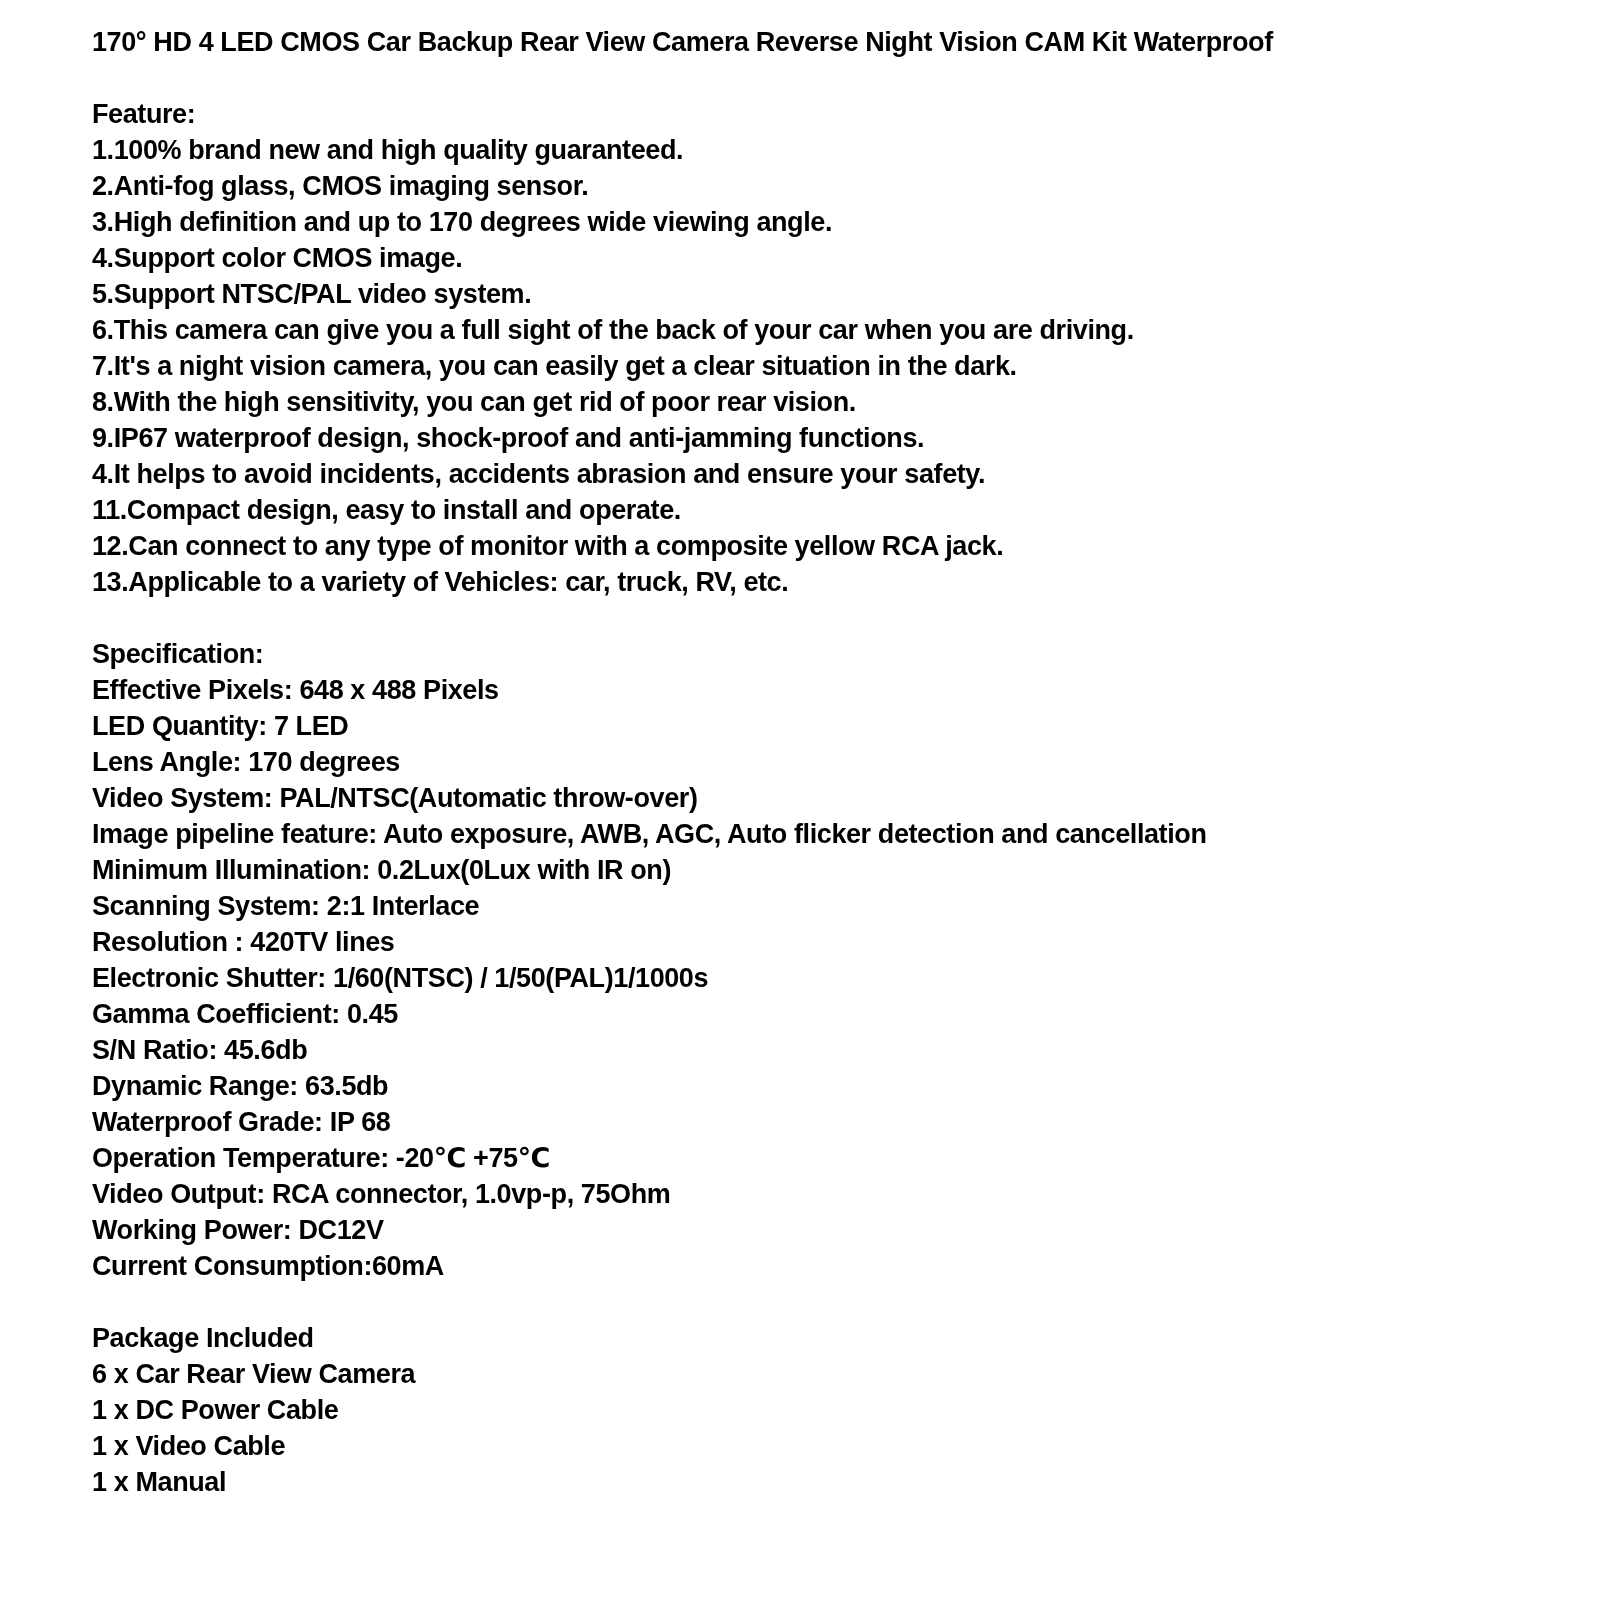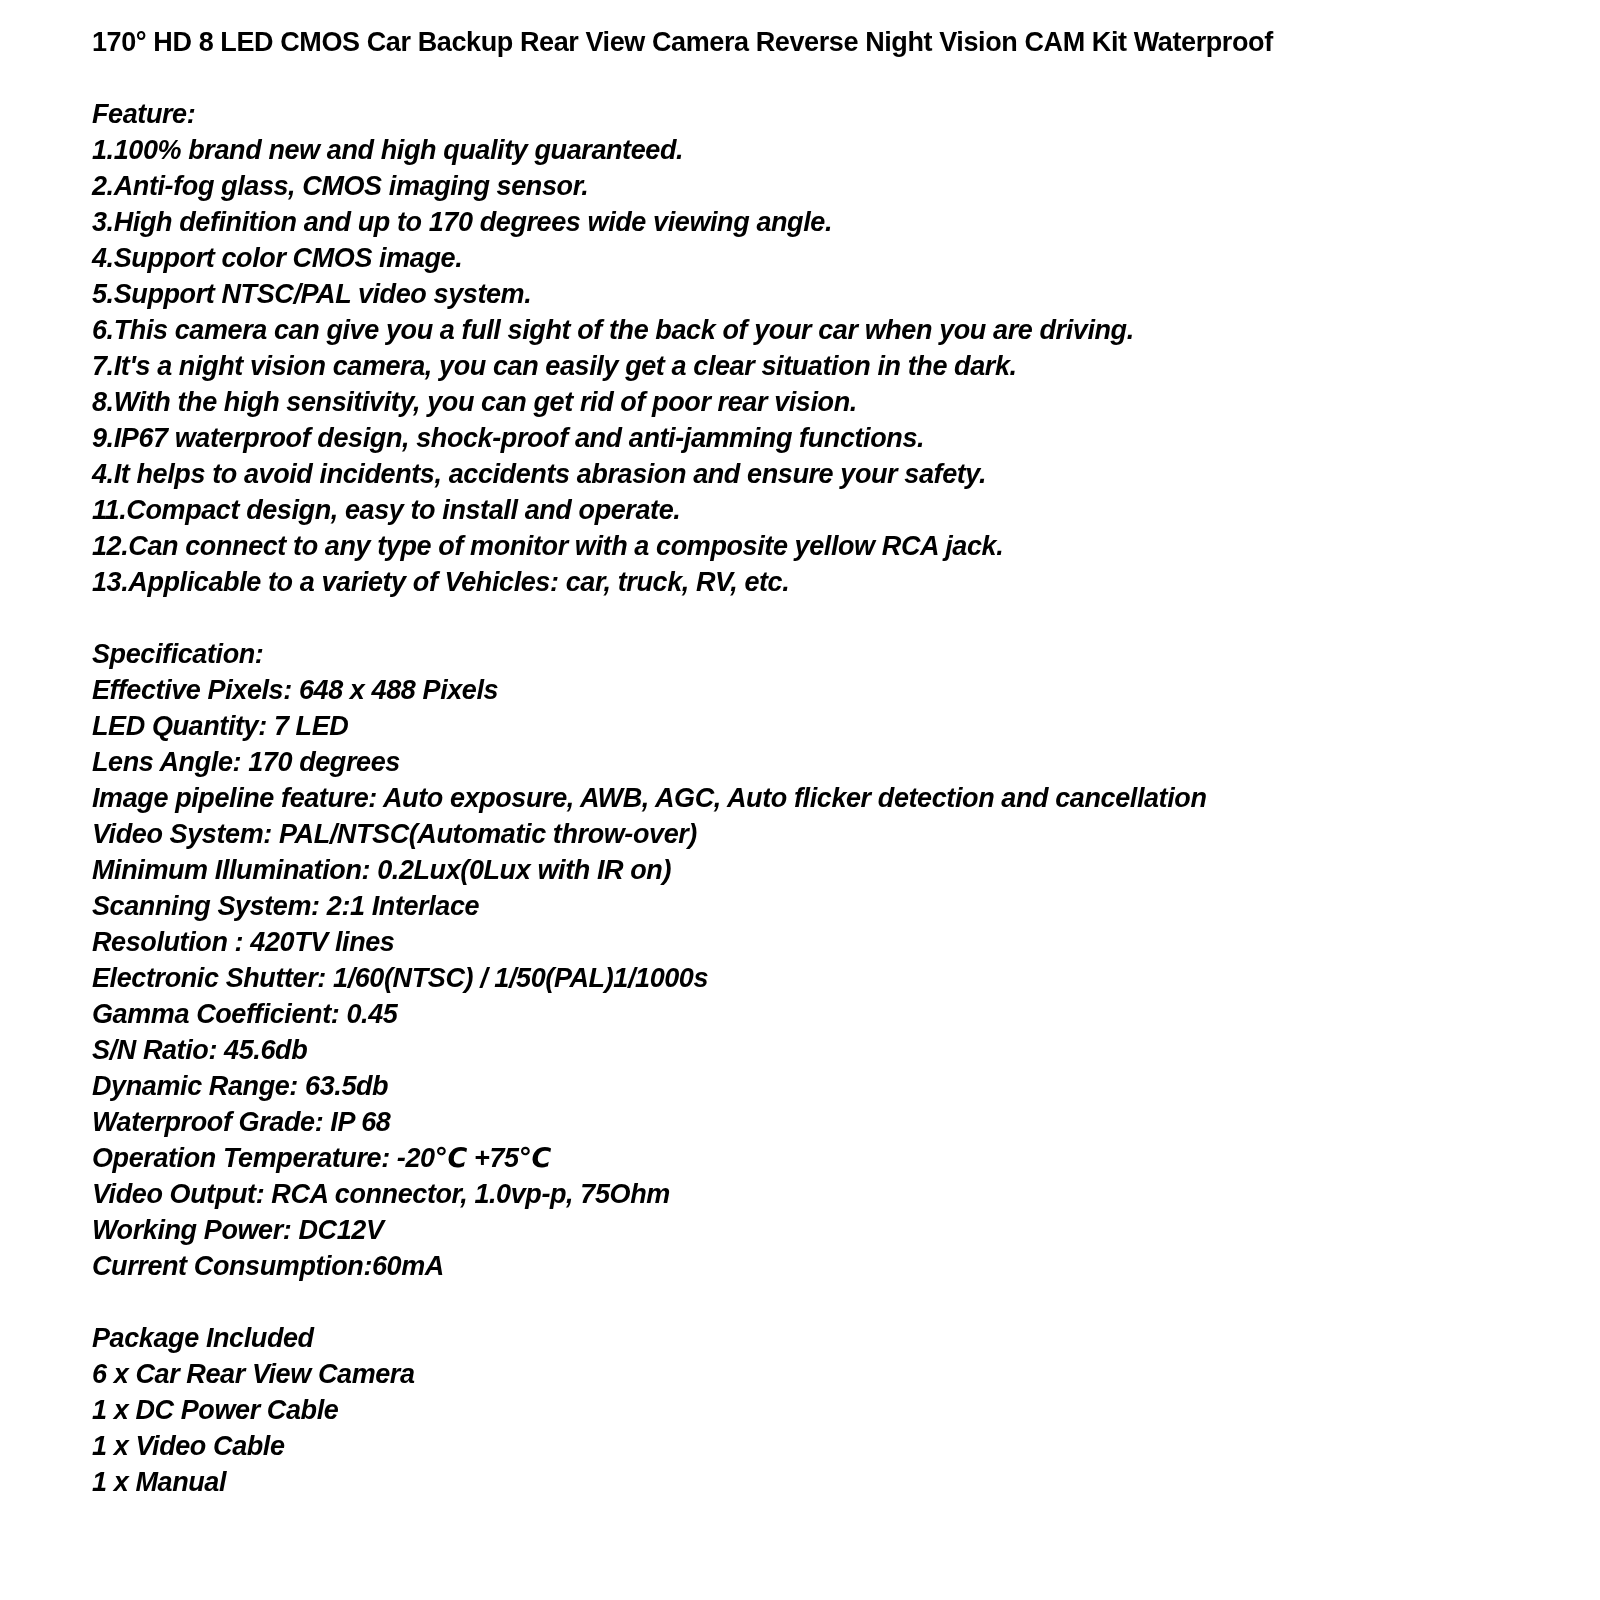--- a/index.html
+++ b/index.html
@@ -22,33 +22,32 @@
     line-height: 36px;
     color: #000000;
     letter-spacing: -0.4px;
   }
   .title {
     margin-bottom: 36px;
     white-space: nowrap;
   }
   .section {
     margin-bottom: 36px;
-    font-style: italic;
   }
   .line {
     white-space: nowrap;
   }
 </style>
 </head>
 <body>
 
 <div class="page">
   <div class="content">
 
-    <div class="title">170° HD 8 LED CMOS Car Backup Rear View Camera Reverse Night Vision CAM Kit Waterproof</div>
+    <div class="title">170° HD 4 LED CMOS Car Backup Rear View Camera Reverse Night Vision CAM Kit Waterproof</div>
 
     <div class="section">
       <div class="line">Feature:</div>
       <div class="line">1.100% brand new and high quality guaranteed.</div>
       <div class="line">2.Anti-fog glass, CMOS imaging sensor.</div>
       <div class="line">3.High definition and up to 170 degrees wide viewing angle.</div>
       <div class="line">4.Support color CMOS image.</div>
       <div class="line">5.Support NTSC/PAL video system.</div>
       <div class="line">6.This camera can give you a full sight of the back of your car when you are driving.</div>
       <div class="line">7.It's a night vision camera, you can easily get a clear situation in the dark.</div>
@@ -58,22 +57,22 @@
       <div class="line">11.Compact design, easy to install and operate.</div>
       <div class="line">12.Can connect to any type of monitor with a composite yellow RCA jack.</div>
       <div class="line">13.Applicable to a variety of Vehicles: car, truck, RV, etc.</div>
     </div>
 
     <div class="section">
       <div class="line">Specification:</div>
       <div class="line">Effective Pixels: 648 x 488 Pixels</div>
       <div class="line">LED Quantity: 7 LED</div>
       <div class="line">Lens Angle: 170 degrees</div>
+      <div class="line">Video System: PAL/NTSC(Automatic throw-over)</div>
       <div class="line">Image pipeline feature: Auto exposure, AWB, AGC, Auto flicker detection and cancellation</div>
-      <div class="line">Video System: PAL/NTSC(Automatic throw-over)</div>
       <div class="line">Minimum Illumination: 0.2Lux(0Lux with IR on)</div>
       <div class="line">Scanning System: 2:1 Interlace</div>
       <div class="line">Resolution : 420TV lines</div>
       <div class="line">Electronic Shutter: 1/60(NTSC) / 1/50(PAL)1/1000s</div>
       <div class="line">Gamma Coefficient: 0.45</div>
       <div class="line">S/N Ratio: 45.6db</div>
       <div class="line">Dynamic Range: 63.5db</div>
       <div class="line">Waterproof Grade: IP 68</div>
       <div class="line">Operation Temperature: -20℃ +75℃</div>
       <div class="line">Video Output: RCA connector, 1.0vp-p, 75Ohm</div>

